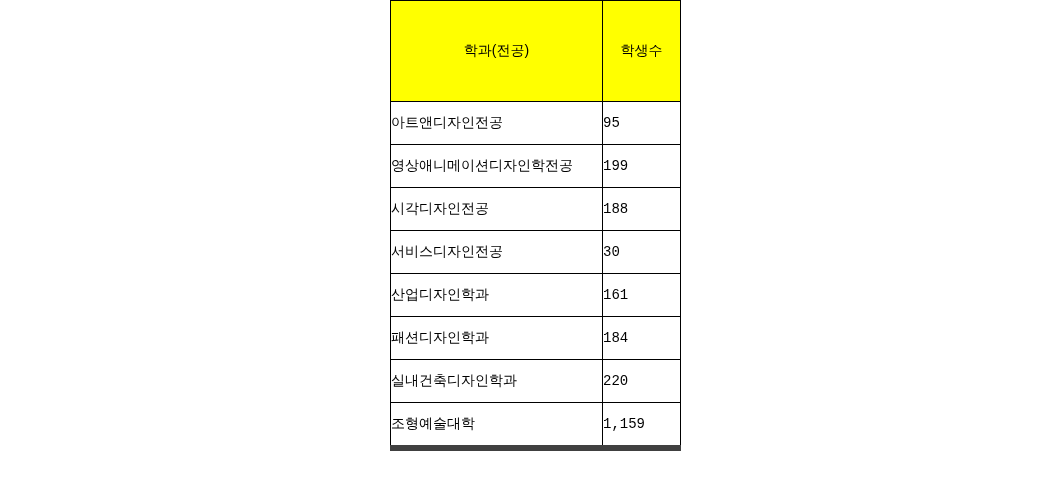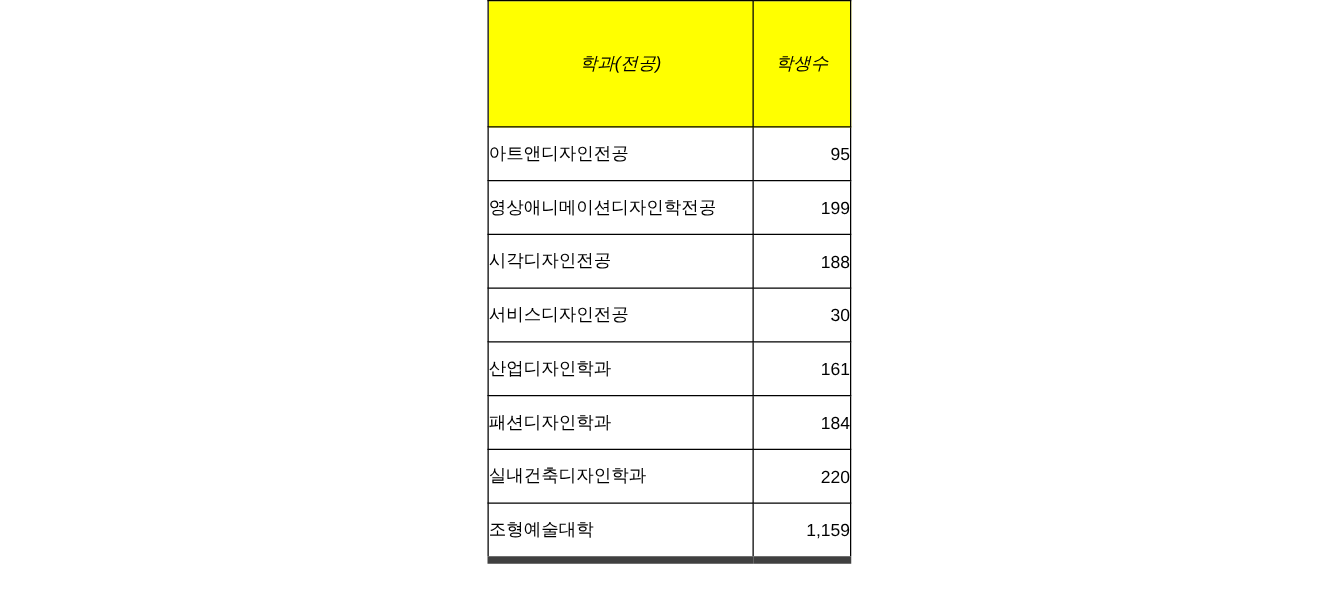--- a/index.html
+++ b/index.html
@@ -34,33 +34,33 @@
     color: #000000;
     font-weight: normal;
   }
   thead th {
     background: #ffff00;
     height: 100px;
     text-align: center;
     vertical-align: middle;
     font-size: 14px;
     font-weight: normal;
-    font-style: italic;
   }
   tbody td {
     height: 42px;
     vertical-align: middle;
   }
   td.major {
     text-align: left;
     padding-left: 10px;
     margin-left: 48px;
   }
   td.count {
-    text-align: right;
+    text-align: left;
+    font-family: Liberation Mono, monospace;
   }
   tbody tr:last-child td {
     border-bottom: 6px solid #404040;
   }
 </style>
 </head>
 <body>
 
 <div class="table-wrap">
   <table class="data-table">

